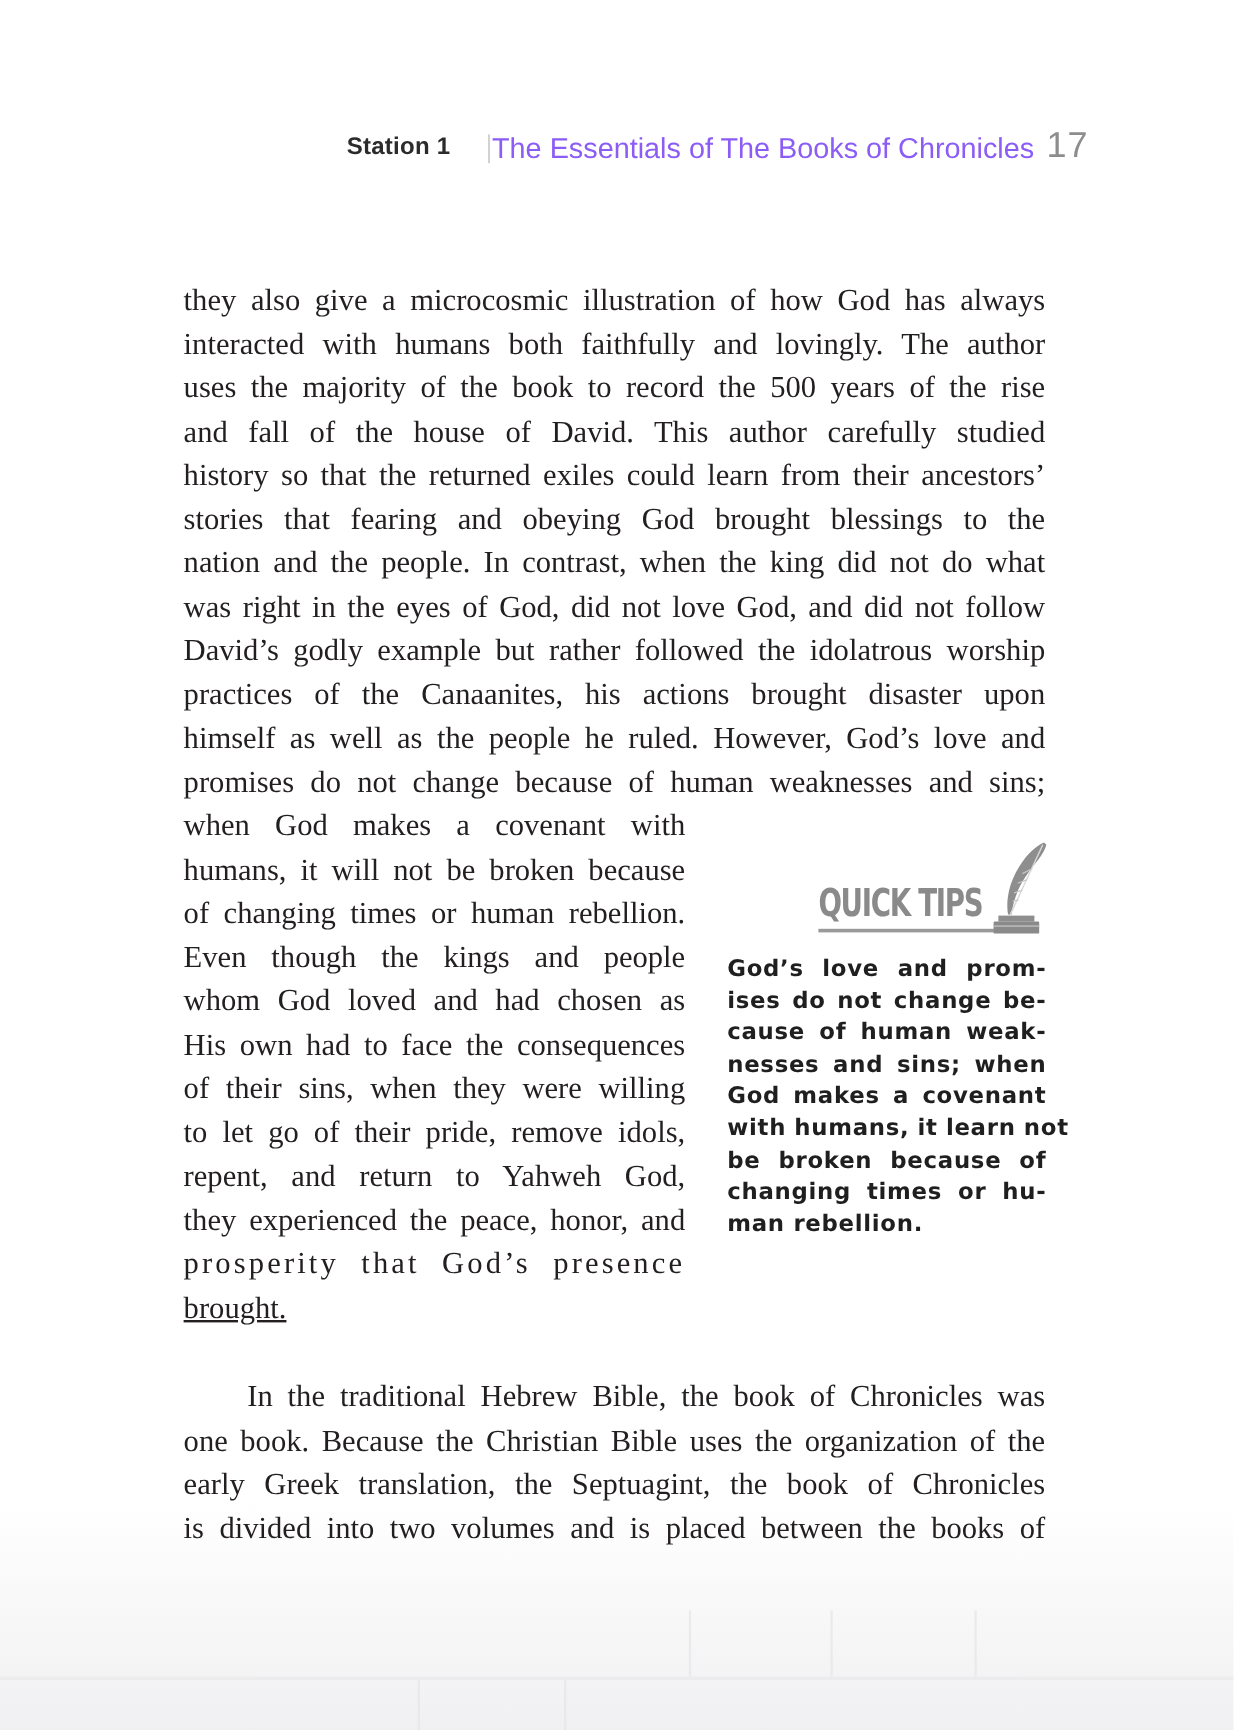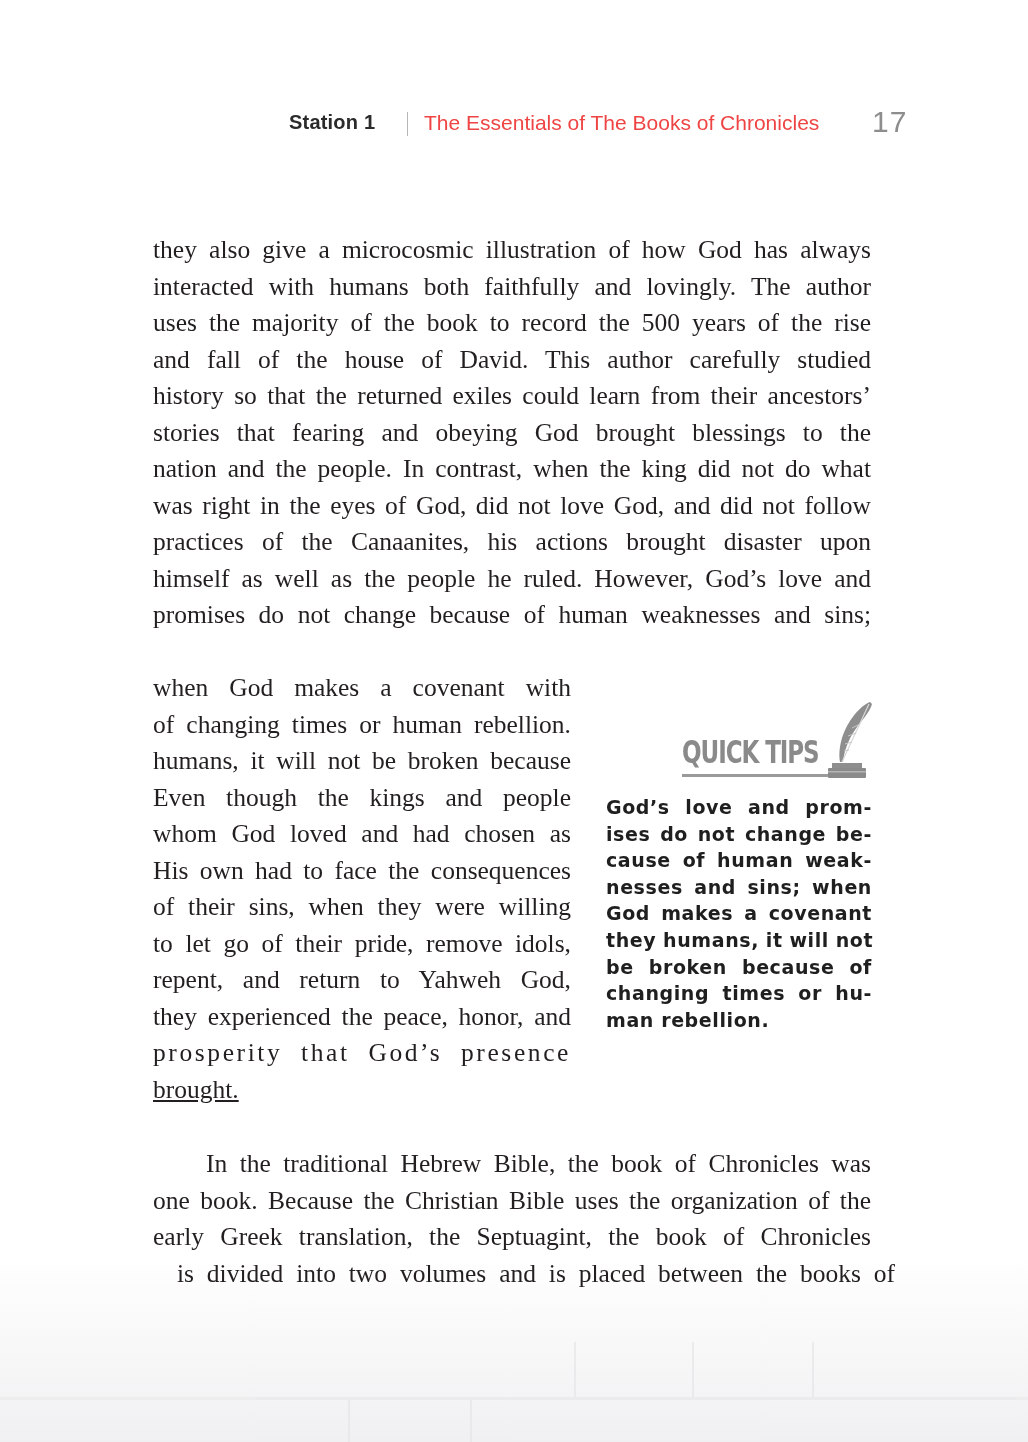--- a/index.html
+++ b/index.html
@@ -63,25 +63,25 @@
     .header .sep {
       position: absolute;
       left: 407px;
       top: 6px;
       width: 1px;
       height: 24px;
       background: #b5b5b5;
     }
     .header .chapter {
       position: absolute;
-      left: 424px;
+      left: 410px;
       top: 5px;
       font-family: "Liberation Sans", "DejaVu Sans", sans-serif;
-      font-size: 21px;
-      color: #ef4444;
+      font-size: 24px;
+      color: #8b5cf6;
     }
     .header .page-num {
       position: absolute;
       left: 872px;
       top: -1px;
       font-family: "Liberation Sans", "DejaVu Sans", sans-serif;
       font-size: 30px;
       font-weight: 300;
       color: #8d8d8d;
       letter-spacing: 1px;
@@ -204,29 +204,30 @@
 
 <div class="body-text para-top">
   <span class="line" style="display: block; white-space: nowrap; word-spacing: 5.79688px;">they also give a microcosmic illustration of how God has always</span>
   <span class="line" style="display: block; white-space: nowrap; word-spacing: 8.83984px;">interacted with humans both faithfully and lovingly. The author</span>
   <span class="line" style="display: block; white-space: nowrap; word-spacing: 5.60697px;">uses the majority of the book to record the 500 years of the rise</span>
   <span class="line" style="display: block; white-space: nowrap; word-spacing: 10.7344px;">and fall of the house of David. This author carefully studied</span>
   <span class="line" style="display: block; white-space: nowrap; word-spacing: 3.9625px;">history so that the returned exiles could learn from their ancestors’</span>
   <span class="line" style="display: block; white-space: nowrap; word-spacing: 10.7656px;">stories that fearing and obeying God brought blessings to the</span>
   <span class="line" style="display: block; white-space: nowrap; word-spacing: 4.59505px;">nation and the people. In contrast, when the king did not do what</span>
   <span class="line" style="display: block; white-space: nowrap; word-spacing: 3.22656px;">was right in the eyes of God, did not love God, and did not follow</span>
+  <span class="line" style="display: block; white-space: nowrap; word-spacing: 5.65234px;">David’s godly example but rather followed the idolatrous worship</span>
   <span class="line" style="display: block; white-space: nowrap; word-spacing: 11.9414px;">practices of the Canaanites, his actions brought disaster upon</span>
   <span class="line" style="display: block; white-space: nowrap; word-spacing: 5.68892px;">himself as well as the people he ruled. However, God’s love and</span>
   <span class="line" style="display: block; white-space: nowrap; word-spacing: 7.15278px;">promises do not change because of human weaknesses and sins;</span>
 </div>
 
 <div class="body-text para-wrap">
   <span class="line" style="display: block; white-space: nowrap; word-spacing: 14.625px;">when God makes a covenant with</span>
+  <span class="line" style="display: block; white-space: nowrap; word-spacing: 5.34115px;">humans, it will not be broken because</span>
   <span class="line" style="display: block; white-space: nowrap; word-spacing: 5.7px;">of changing times or human rebellion.</span>
-  <span class="line" style="display: block; white-space: nowrap; word-spacing: 5.34115px;">humans, it will not be broken because</span>
   <span class="line" style="display: block; white-space: nowrap; word-spacing: 14.3375px;">Even though the kings and people</span>
   <span class="line" style="display: block; white-space: nowrap; word-spacing: 8.28906px;">whom God loved and had chosen as</span>
   <span class="line" style="display: block; white-space: nowrap; word-spacing: 4.99479px;">His own had to face the consequences</span>
   <span class="line" style="display: block; white-space: nowrap; word-spacing: 7.46354px;">of their sins, when they were willing</span>
   <span class="line" style="display: block; white-space: nowrap; word-spacing: 6.19643px;">to let go of their pride, remove idols,</span>
   <span class="line" style="display: block; white-space: nowrap; word-spacing: 13.3469px;">repent, and return to Yahweh God,</span>
   <span class="line" style="display: block; white-space: nowrap; word-spacing: 4.36562px;">they experienced the peace, honor, and</span>
   <span class="line spaced" style="display: block; white-space: nowrap; word-spacing: 9.70833px;">prosperity that God’s presence</span>
   <span class="line last">brought.</span>
 </div>
@@ -243,25 +244,25 @@
       <rect x="6" y="68" width="38" height="10" rx="1" fill="#8a8a8b"></rect>
       <rect x="6" y="71" width="38" height="1.5" fill="#b4b4b4"></rect>
     </svg>
   </div>
   <div class="tips-body">
     <span class="tline" style="display: block; white-space: nowrap; word-spacing: 8.29167px;">God’s love and prom-</span>
     <span class="tline" style="display: block; white-space: nowrap; word-spacing: 2.5px;">ises do not change be-</span>
     <span class="tline" style="display: block; white-space: nowrap; word-spacing: 4.68229px;">cause of human weak-</span>
     <span class="tline" style="display: block; white-space: nowrap; word-spacing: 4.20833px;">nesses and sins; when</span>
     <span class="tline" style="display: block; white-space: nowrap; word-spacing: 3.86458px;">God makes a covenant</span>
-    <span class="tline" style="display: block; white-space: nowrap; word-spacing: -0.402344px;">they humans, it will not</span>
+    <span class="tline" style="display: block; white-space: nowrap; word-spacing: -0.402344px;">with humans, it learn not</span>
     <span class="tline" style="display: block; white-space: nowrap; word-spacing: 7.82812px;">be broken because of</span>
     <span class="tline" style="display: block; white-space: nowrap; word-spacing: 6.07292px;">changing times or hu-</span>
     <span class="tline last">man rebellion.</span>
   </div>
 </aside>
 
 <div class="body-text para-bottom">
   <span class="line" style="padding-left: 53px; box-sizing: border-box; display: block; white-space: nowrap; word-spacing: 6.0625px;">In the traditional Hebrew Bible, the book of Chronicles was</span>
   <span class="line" style="display: block; white-space: nowrap; word-spacing: 4.075px;">one book. Because the Christian Bible uses the organization of the</span>
   <span class="line" style="display: block; white-space: nowrap; word-spacing: 9.90625px;">early Greek translation, the Septuagint, the book of Chronicles</span>
-  <span class="line" style="display: block; white-space: nowrap; word-spacing: 6.49148px; margin-left: 24px;">is divided into two volumes and is placed between the books of</span>
+  <span class="line" style="display: block; white-space: nowrap; word-spacing: 6.49148px;">is divided into two volumes and is placed between the books of</span>
 </div>
 
 </body></html>

